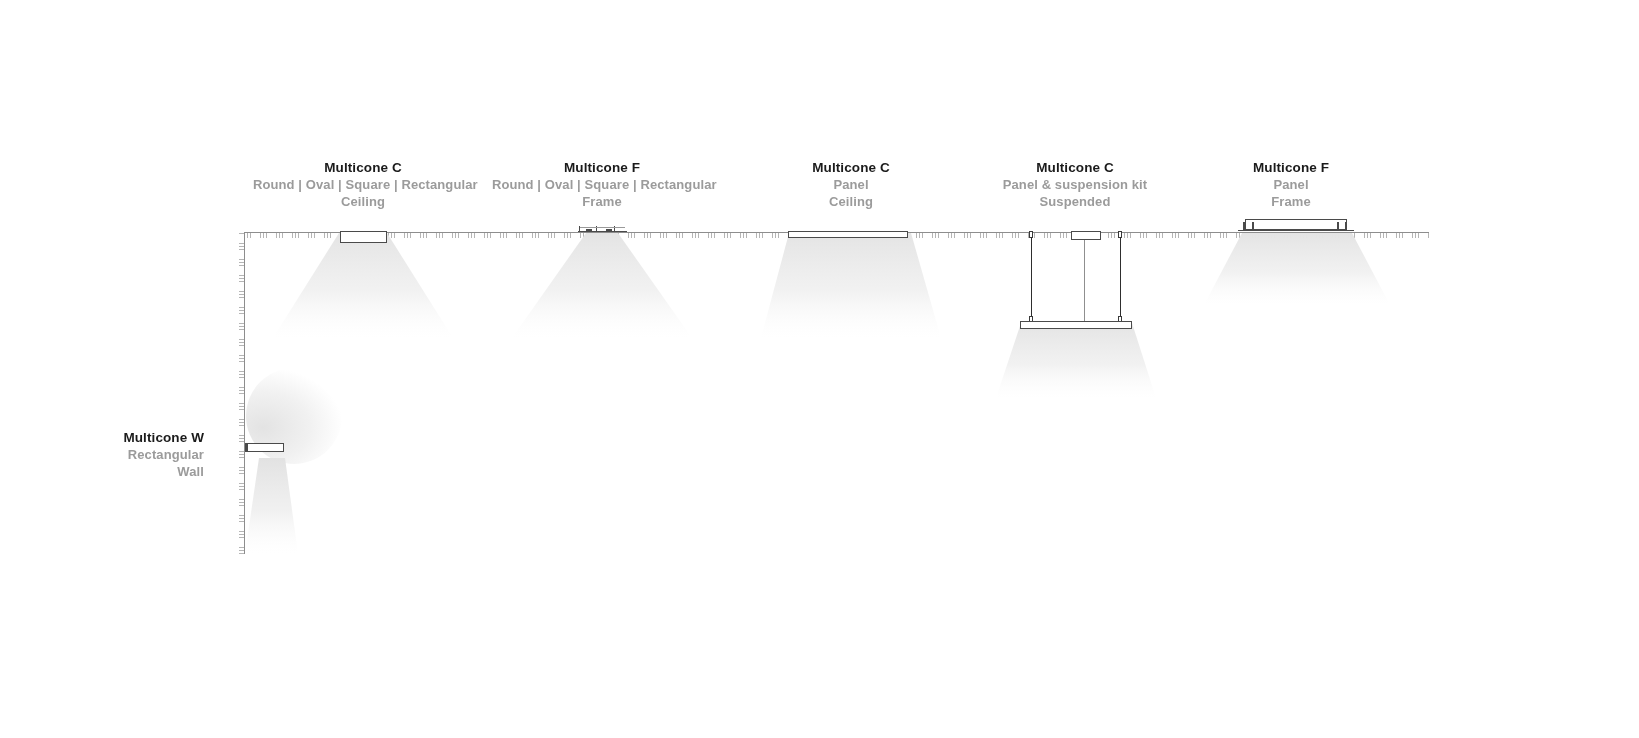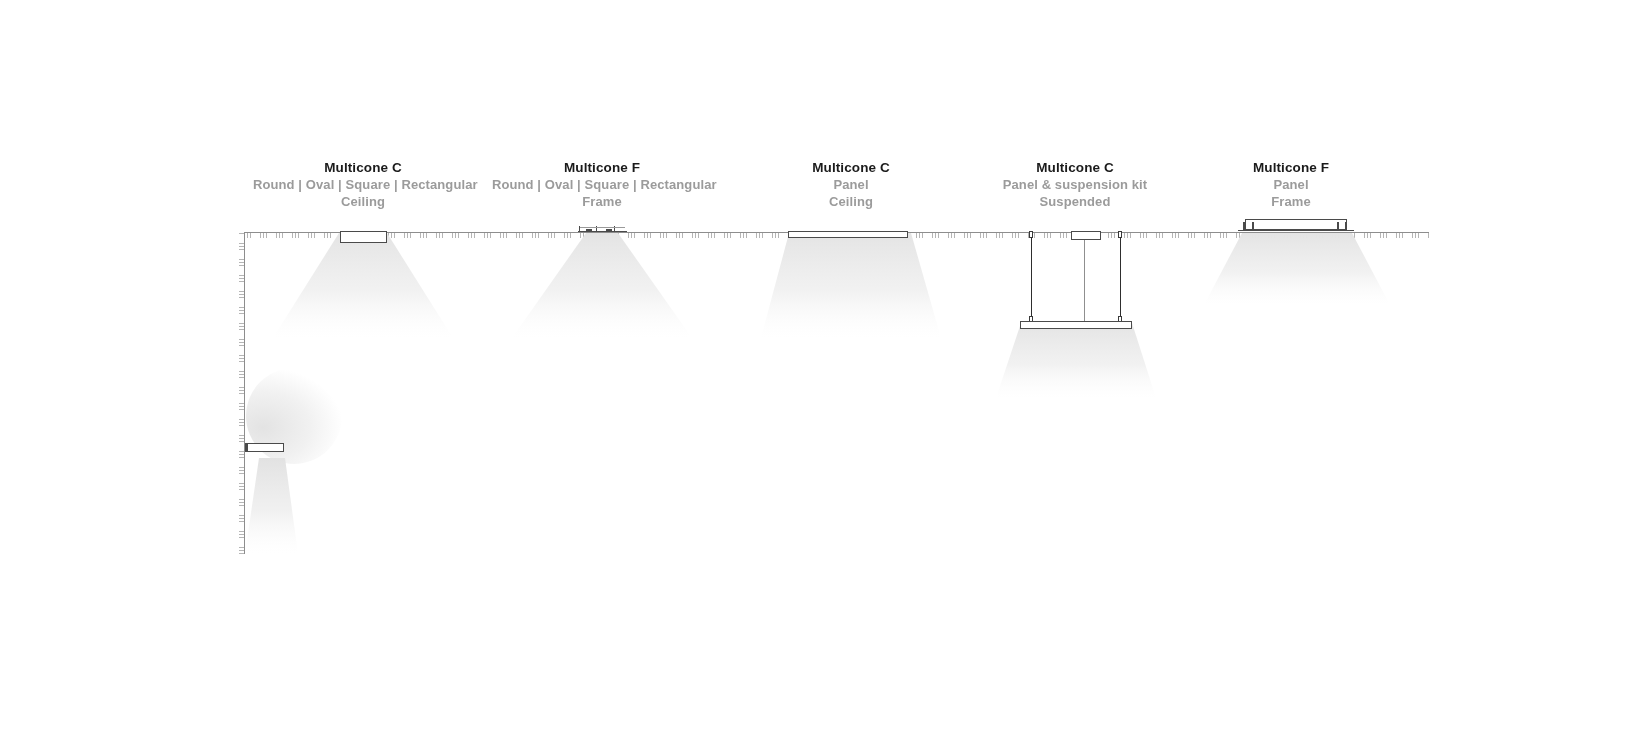--- a/index.html
+++ b/index.html
@@ -206,14 +206,19 @@
     <div class="variant">Panel &amp; suspension kit</div>
     <div class="mount">Suspended</div>
   </div>
 
   <div class="label" style="left:1191px;top:159px;width:200px;">
     <div class="name">Multicone F</div>
     <div class="variant">Panel</div>
     <div class="mount">Frame</div>
   </div>
 
+  <div class="label right-align" style="left:20px;top:429px;width:184px;">
+    <div class="name">Multicone W</div>
+    <div class="variant">Rectangular</div>
+    <div class="mount">Wall</div>
+  </div>
 
 </div>
 
 </body></html>

